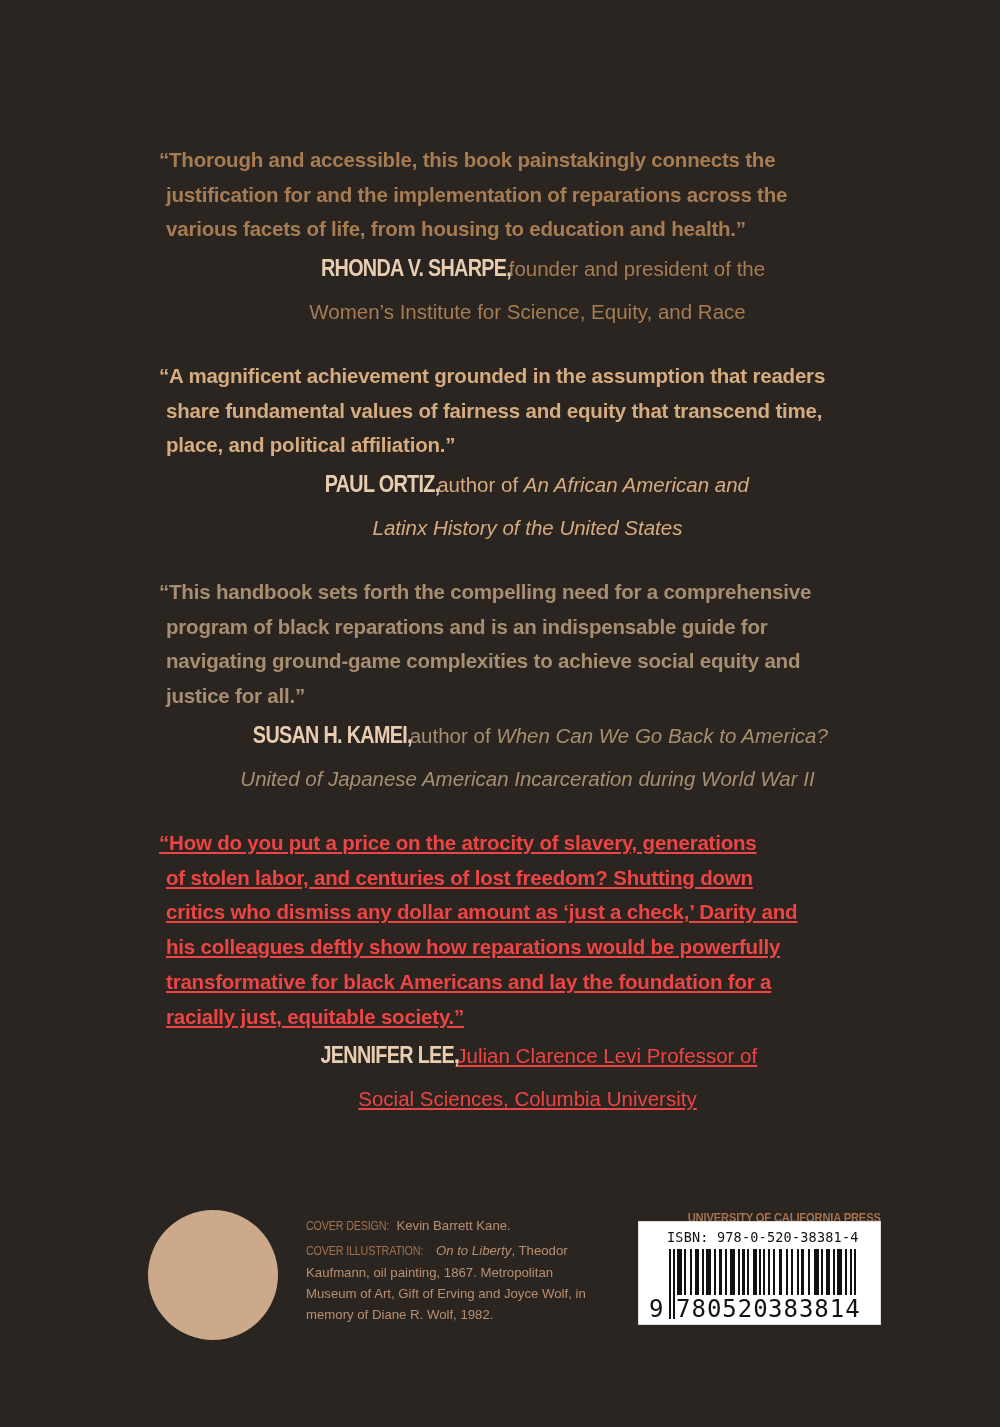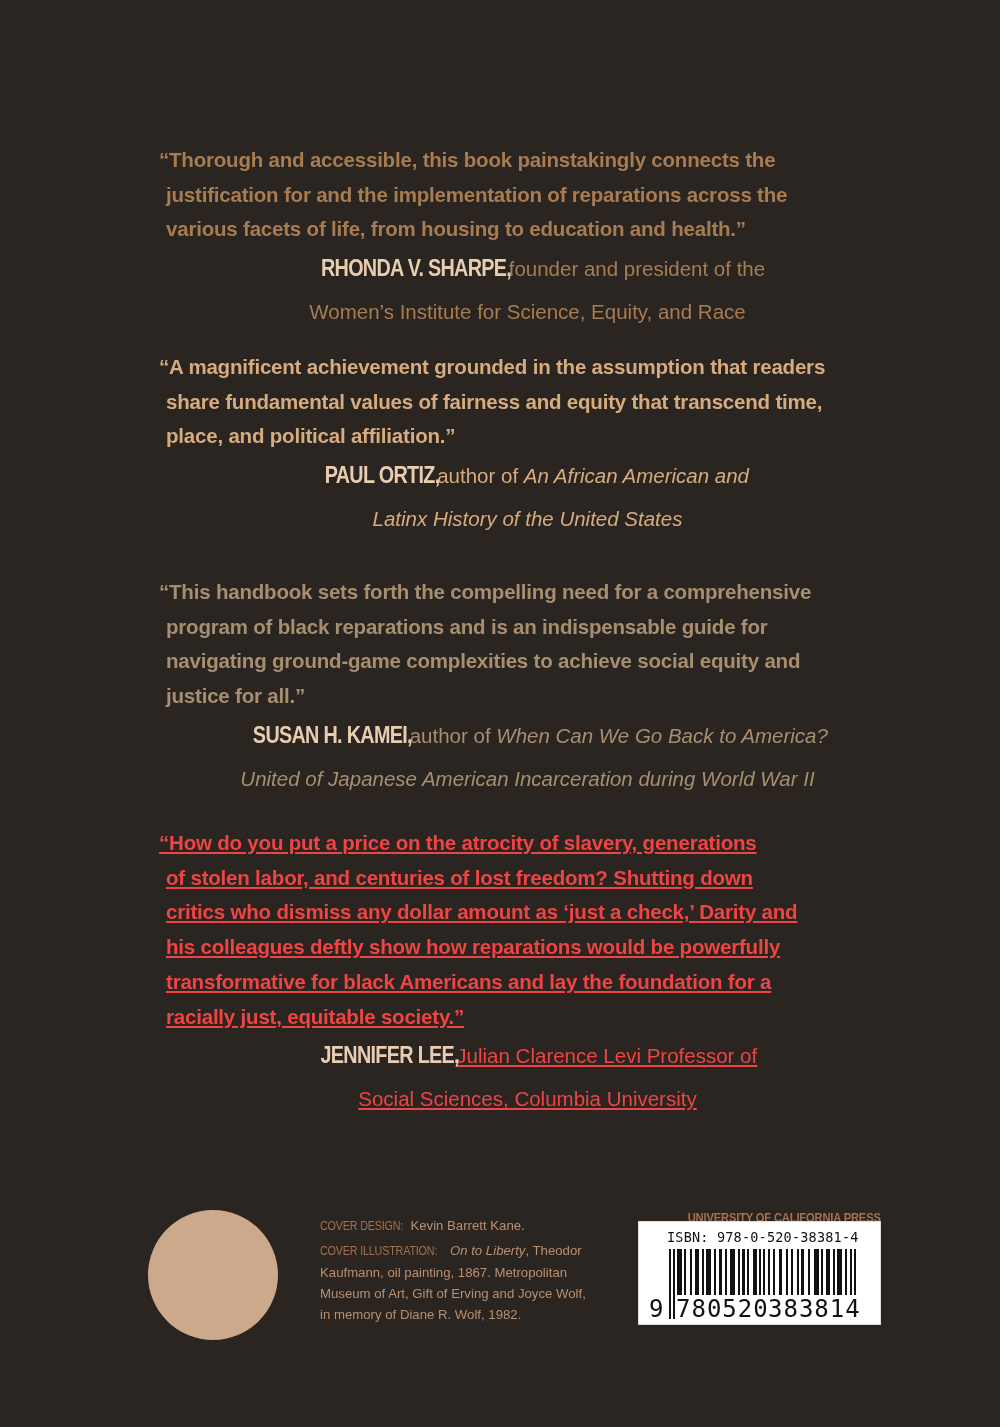--- a/index.html
+++ b/index.html
@@ -42,21 +42,21 @@
     display: inline-block;
     transform-origin: right center;
     margin-right: -8px;
     color: #e8cdb0;
   }
   .desc { font-weight: normal; }
   .desc i { font-style: italic; }
 
   #b1 { top: 143px; }
   #b1 .quote, #b1 .desc { color: #a87c52; }
-  #b2 { top: 350px; }
+  #b2 { top: 359px; }
   #b2 .quote, #b2 .desc { color: #d6ab7f; }
   #b3 { top: 575px; }
   #b3 .quote, #b3 .desc { color: #a88e70; }
   #b4 { top: 826px; }
   #b4 .quote, #b4 .desc { color: #ef4444; text-decoration: underline; }
 
   .circle {
     position: absolute;
     left: 148px; top: 1210px;
     width: 130px; height: 130px;
@@ -64,21 +64,21 @@
     background: #cca98a;
   }
   .credits {
     position: absolute;
     left: 306px; top: 1215px;
     width: 290px;
     font-size: 13.2px;
     line-height: 21px;
     color: #b98f70;
   }
-  .credits p { margin: 0 0 3px 14px; }
+  .credits p { margin: 0 0 3px 0; }
   .credit-label {
     color: #a5714f;
     font-family: "Liberation Sans", sans-serif;
     font-size: 12.5px;
     display: inline-block;
     transform: scaleX(0.86);
     transform-origin: left center;
     margin-right: -10px;
     letter-spacing: -0.2px;
   }

